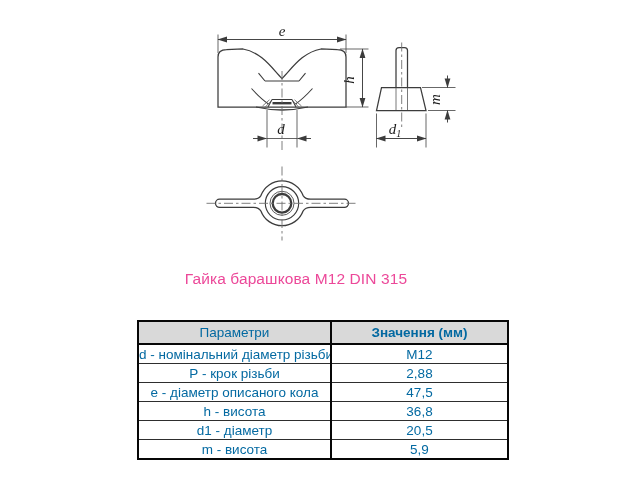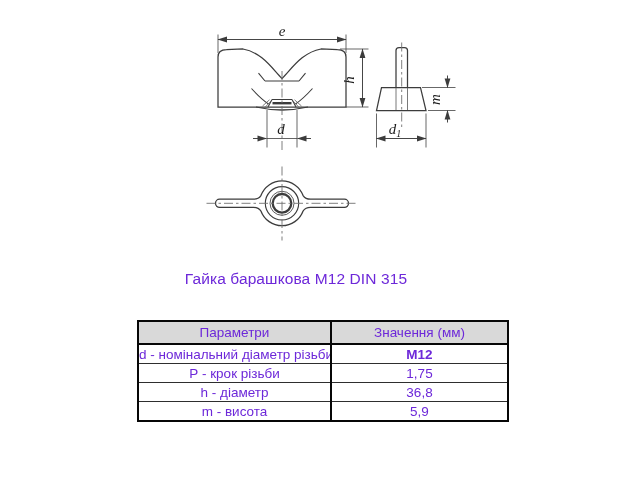--- a/index.html
+++ b/index.html
@@ -3,35 +3,35 @@
 <meta charset="utf-8">
 <style>
   html,body{margin:0;padding:0;}
   body{
     width:640px;height:480px;background:#ffffff;position:relative;
     font-family:"Liberation Sans",sans-serif;overflow:hidden;
   }
   #drawing-svg{position:absolute;left:0;top:0;}
   .title{
     position:absolute;left:0;top:270px;width:592px;text-align:center;
-    font-size:15.5px;color:#6d28d9;letter-spacing:0.1px;
+    font-size:15.5px;color:#ec4899;letter-spacing:0.1px;
   }
   table.specs{
     position:absolute;left:137px;top:320px;width:370px;
     border-collapse:collapse;table-layout:fixed;
-    font-size:13.5px;color:#6d28d9;
+    font-size:13.5px;color:#0369a1;
   }
   table.specs td,table.specs th{
     border:1px solid #2e2e2e;text-align:center;vertical-align:middle;
     padding:0;height:18px;font-weight:normal;overflow:hidden;white-space:nowrap;
   }
   table.specs{border:2.5px solid #070707;}
   table.specs th{height:21px;border-bottom:2.5px solid #070707;}
   table.specs .col-value{border-left:2.5px solid #070707;}
-  table.specs tr.row-0 td.col-value{font-weight:bold;}
+  table.specs tr.row-0 td.col-value{font-weight:normal;}
   svg text{fill:#1c1c1c;}
   .dimlabel{font-family:"Liberation Serif",serif;font-style:italic;font-size:15px;}
 </style>
 </head>
 <body>
 
 <svg id="drawing-svg" width="640" height="262" viewBox="0 0 640 262">
   <defs>
     <marker id="arr" markerWidth="11" markerHeight="8" refX="9.5" refY="3.5" orient="auto-start-reverse" markerUnits="userSpaceOnUse">
       <path d="M0.5,0.6 L10,3.5 L0.5,6.4 Z" fill="#3c3c3c"></path>
@@ -131,34 +131,42 @@
 <div class="title">Гайка барашкова М12 DIN 315</div>
 
 <table class="specs">
   <colgroup>
       <col style="width:193px">
       <col style="width:177px">
     </colgroup>
   <thead>
     <tr>
       <th style="background:#d9d9d9;">Параметри</th>
-      <th class="col-value" style="background:#d9d9d9;">Значення (мм)</th>
+      <th class="col-value" style="background:#d9d9d9;font-weight:bold;">Значення (мм)</th>
     </tr>
   </thead>
   <tbody>
     <tr class="row-0">
       <td>d - номінальний діаметр різьби</td>
       <td class="col-value">М12</td>
     </tr>
     <tr class="row-1">
       <td>Р - крок різьби</td>
-      <td class="col-value">1,75</td>
+      <td class="col-value">2,88</td>
+    </tr>
+    <tr class="row-2">
+      <td>e - діаметр описаного кола</td>
+      <td class="col-value">47,5</td>
     </tr>
     <tr class="row-3">
-      <td>h - діаметр</td>
+      <td>h - висота</td>
       <td class="col-value">36,8</td>
+    </tr>
+    <tr class="row-4">
+      <td>d1 - діаметр</td>
+      <td class="col-value">20,5</td>
     </tr>
     <tr class="row-5">
       <td>m - висота</td>
       <td class="col-value">5,9</td>
     </tr>
   </tbody>
 </table>
 
 </body></html>

